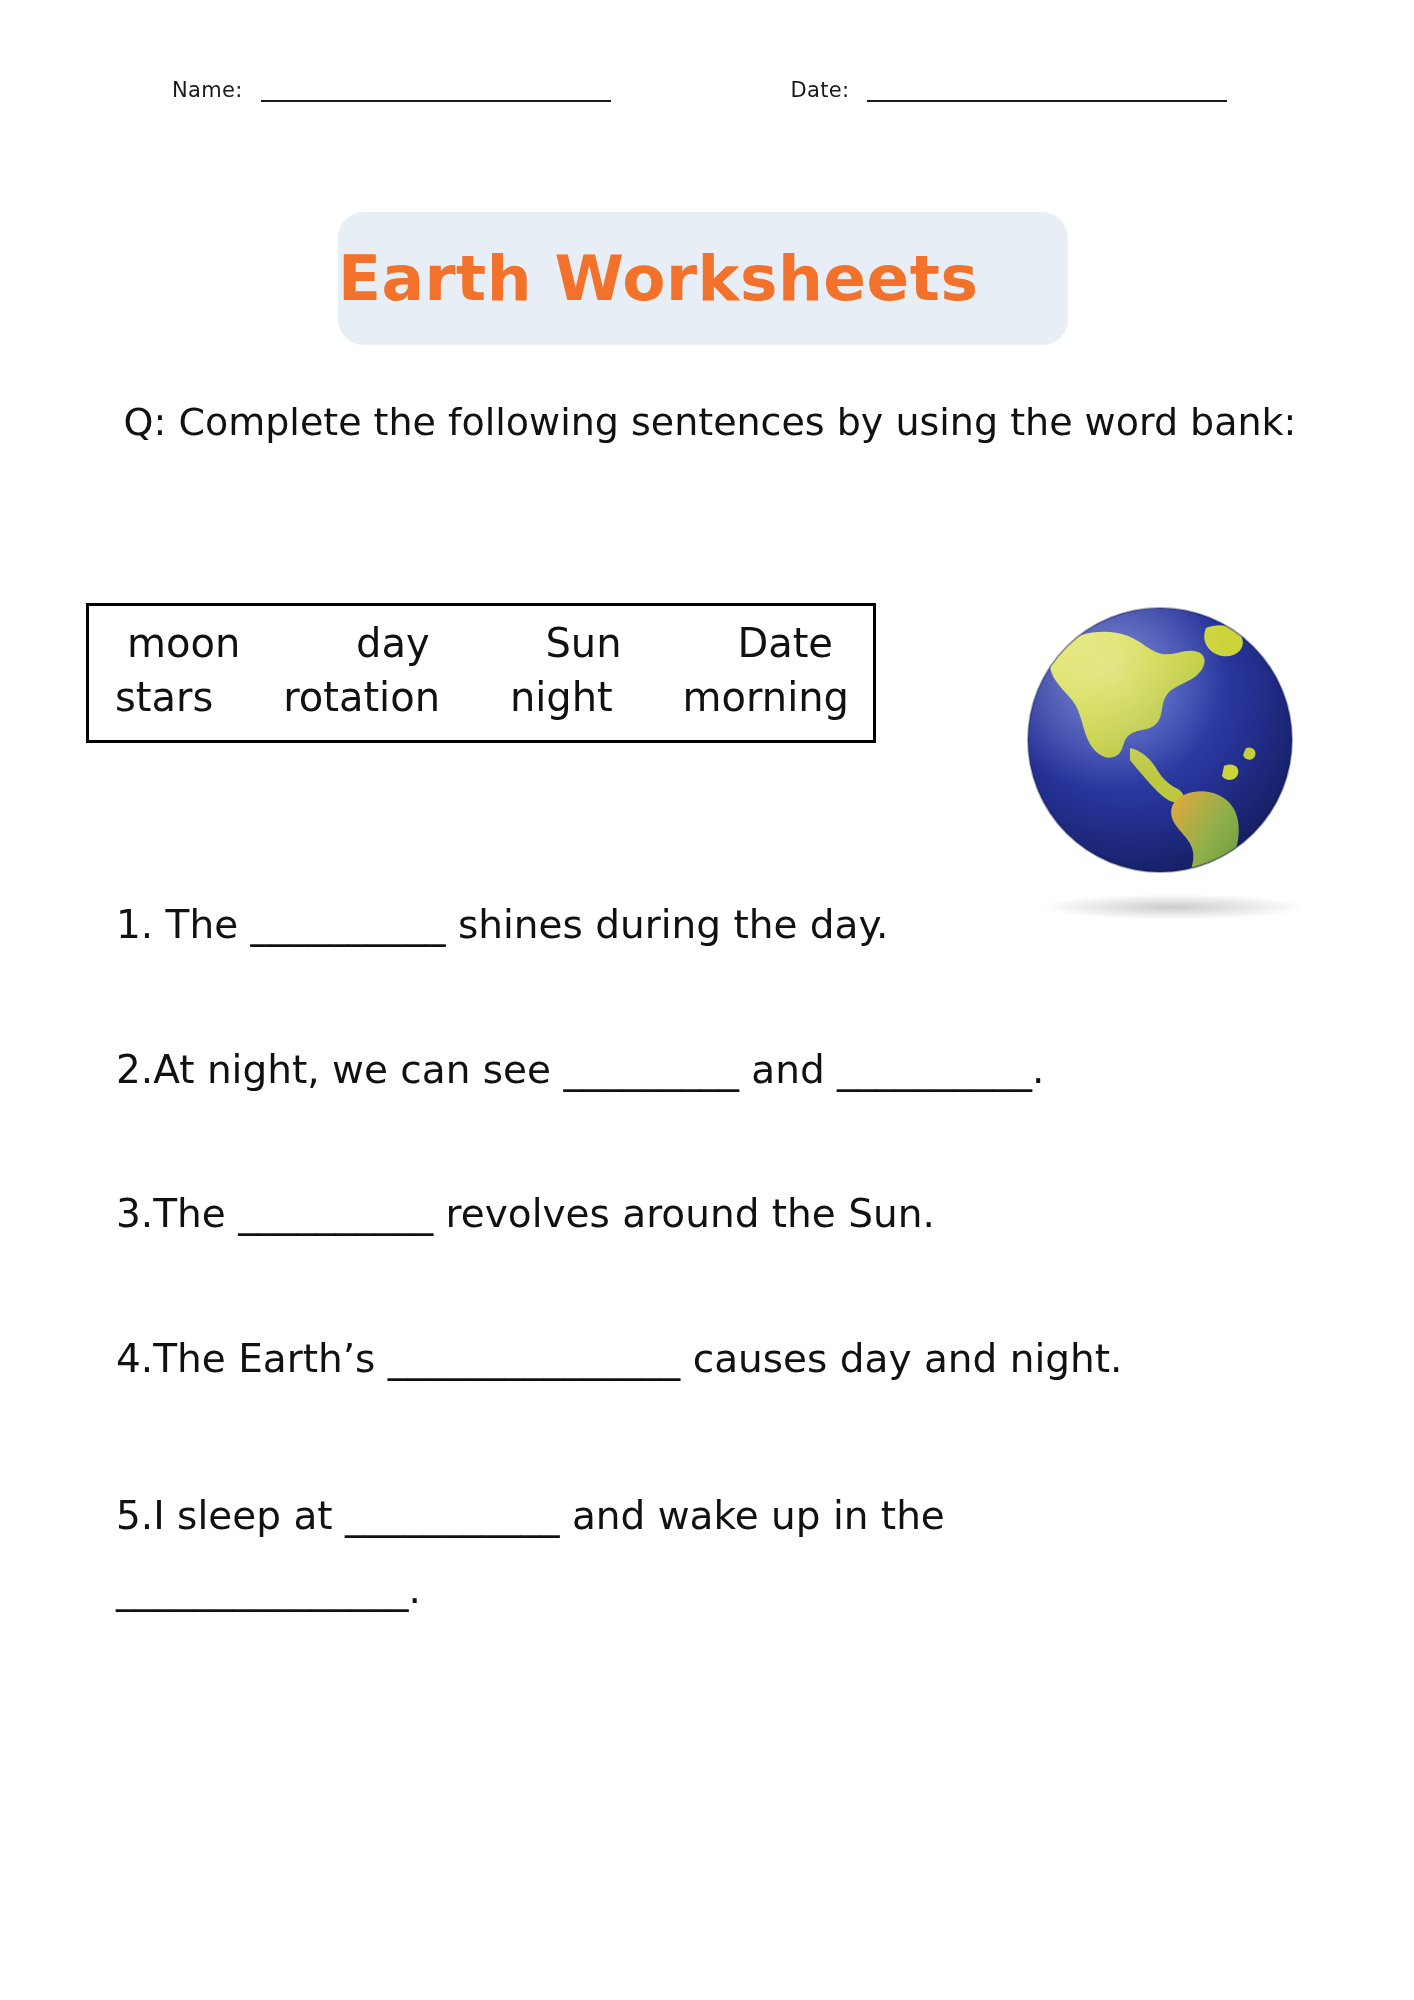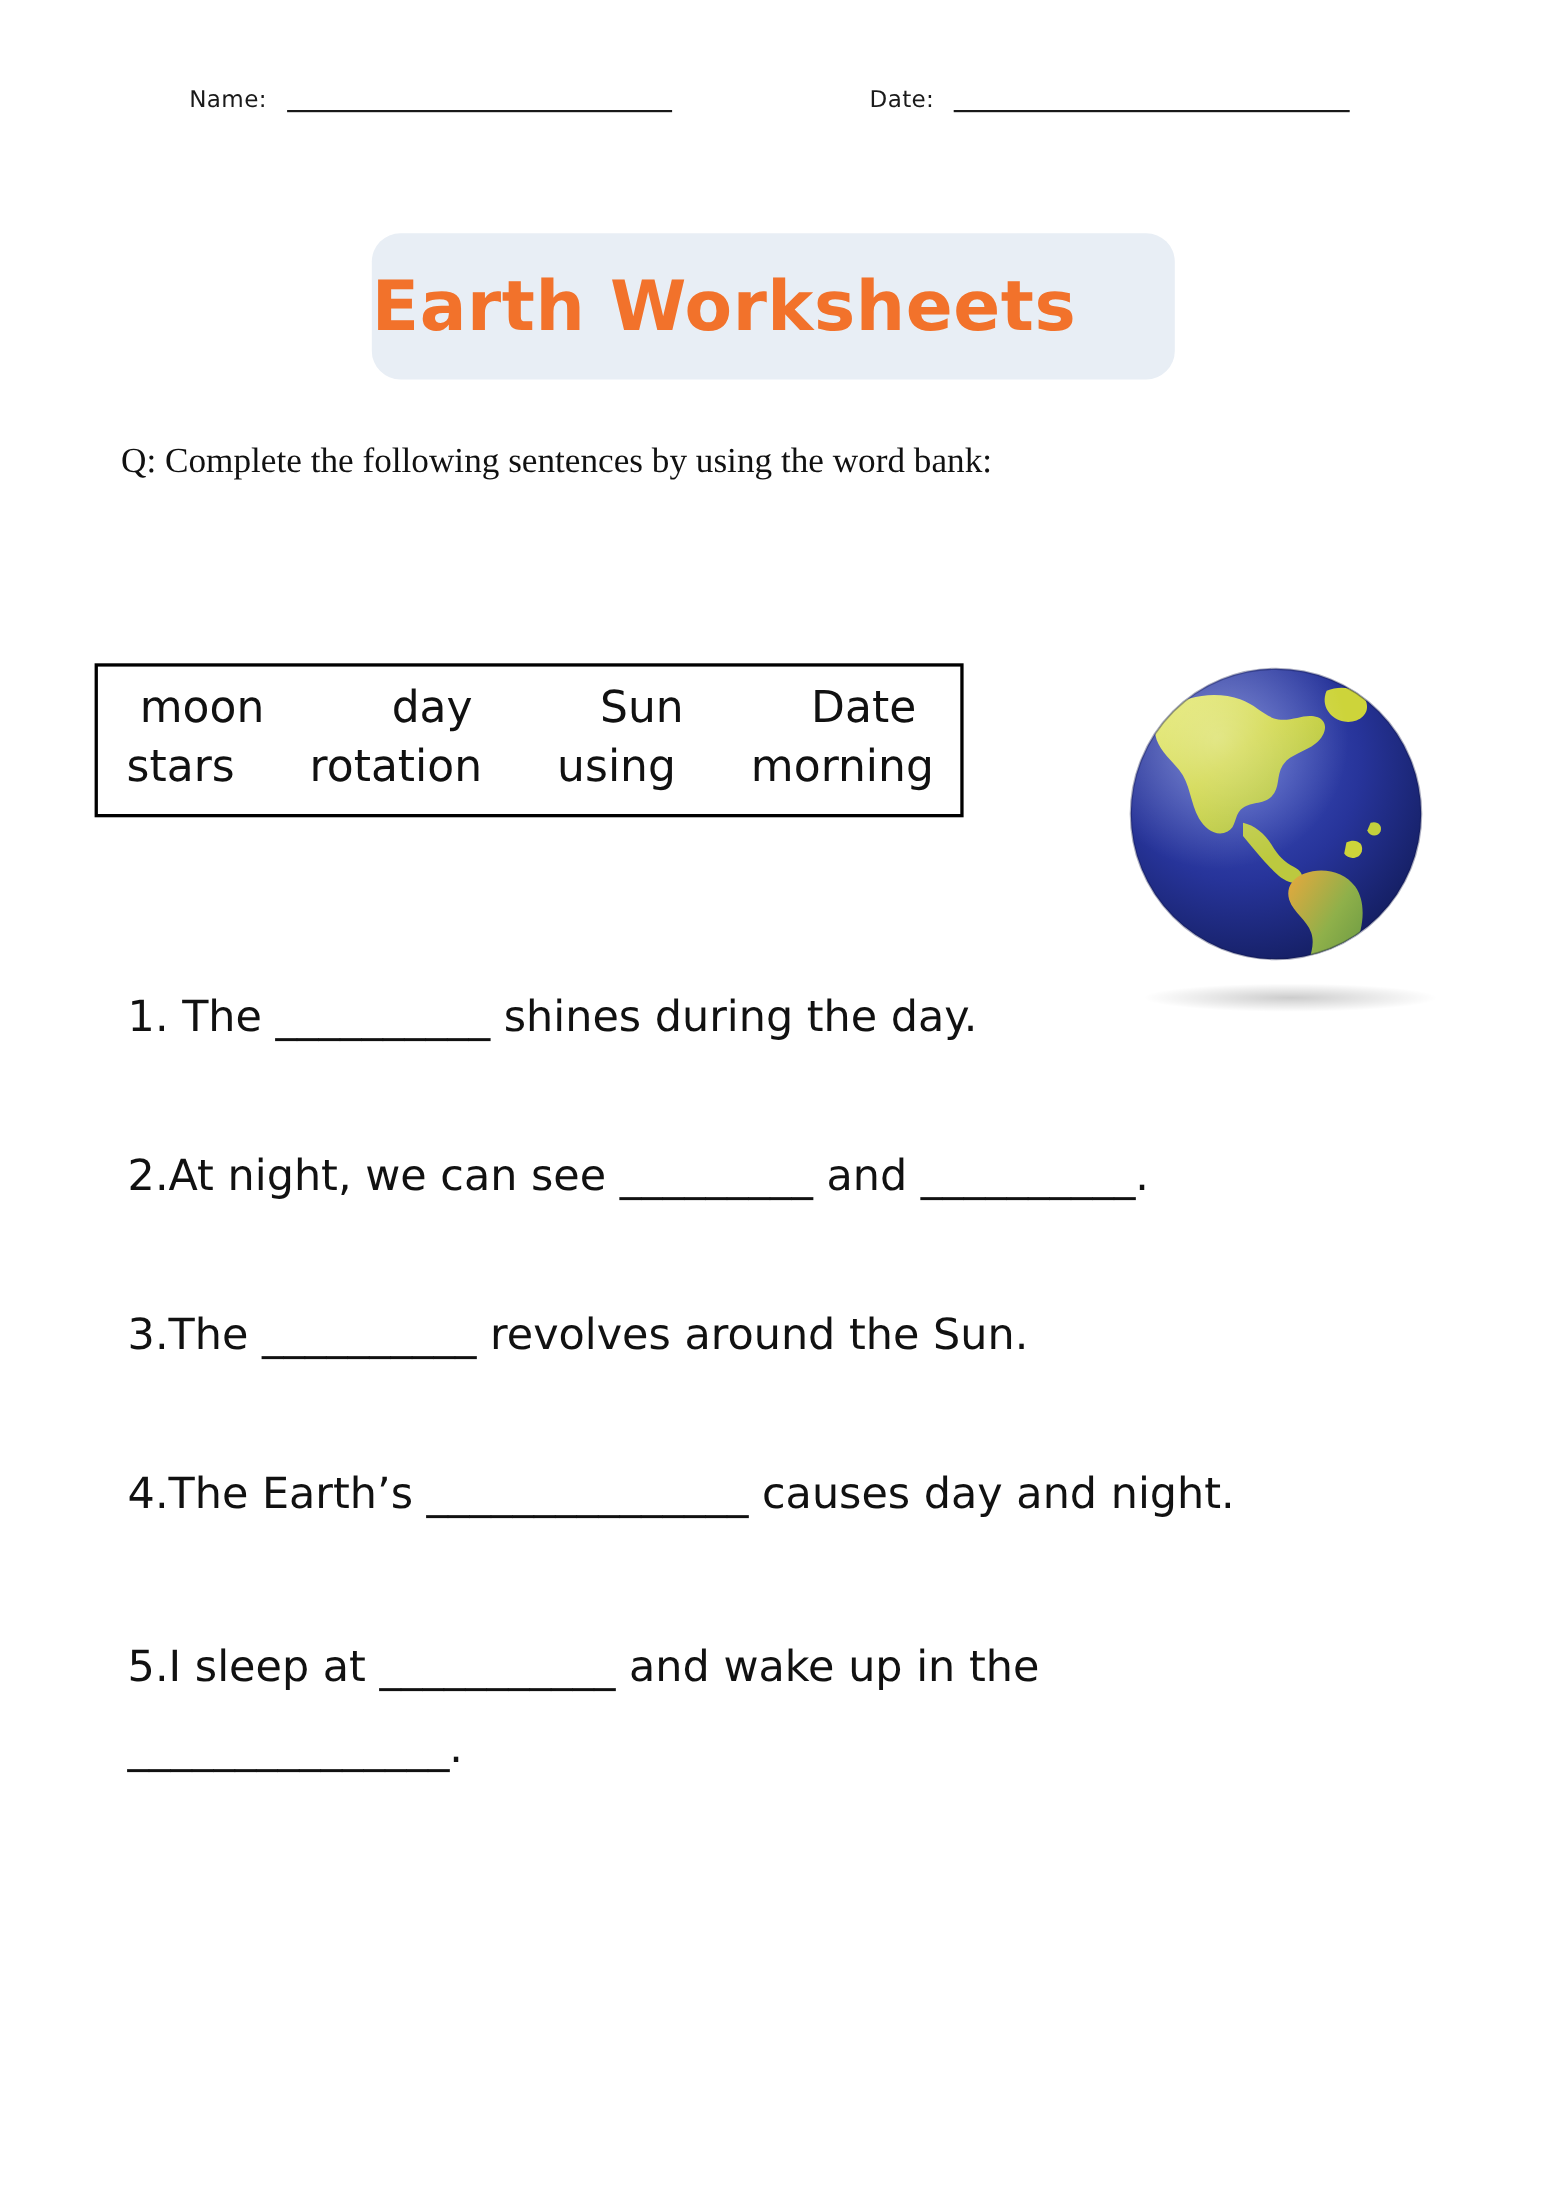--- a/index.html
+++ b/index.html
@@ -74,25 +74,24 @@
     letter-spacing: 0.5px;
     font-family: "DejaVu Sans", sans-serif;
   }
 
   
   .prompt {
     position: absolute;
     top: 395px;
     left: 110px;
     width: 1200px;
-    text-align: left;
-    font-size: 32px;
+    text-align: center;
+    font-size: 38px;
     line-height: 1.45;
     color: #111111;
-    font-family: Liberation Serif, serif;
   }
 
   
   .word-bank {
     position: absolute;
     top: 603px;
     left: 86px;
     width: 790px;
     border: 3px solid #000000;
     padding: 10px 18px 16px 18px;
@@ -172,21 +171,21 @@
   <div class="word-bank">
     <div class="wb-row row1">
       <span class="wb-word">moon</span>
       <span class="wb-word">day</span>
       <span class="wb-word">Sun</span>
       <span class="wb-word">Date</span>
     </div>
     <div class="wb-row row2">
       <span class="wb-word">stars</span>
       <span class="wb-word">rotation</span>
-      <span class="wb-word">using</span>
+      <span class="wb-word">night</span>
       <span class="wb-word">morning</span>
     </div>
   </div>
 
   <div class="globe-wrap">
     <div class="globe-shadow"></div>
     <svg class="globe-svg" width="330" height="330" viewBox="0 0 330 330">
       <defs>
         <radialGradient id="ocean" cx="38%" cy="32%" r="75%">
           <stop offset="0%" stop-color="#4255c4"></stop>

